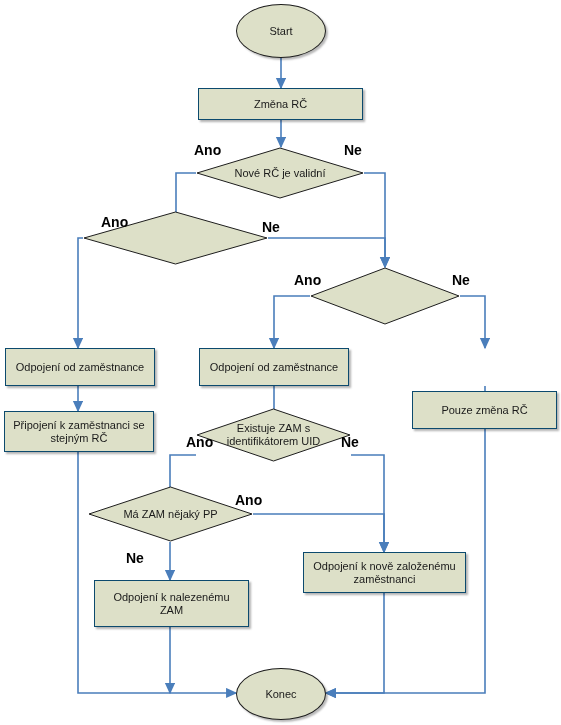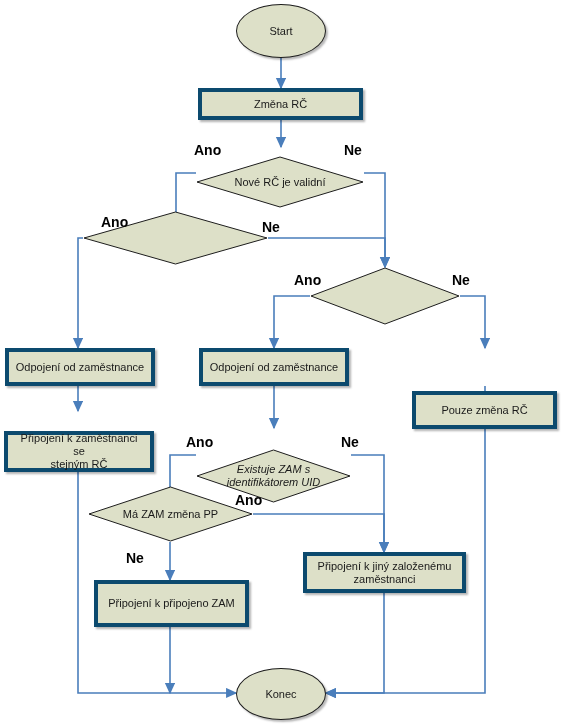--- a/index.html
+++ b/index.html
@@ -40,21 +40,21 @@
   }
   .node .lbl {
     position: relative;
     z-index: 4;
     padding: 0 6px;
     white-space: pre-line;
   }
   
   .proc {
     background: #dde0c8;
-    border: 4px solid #0c4a6e;
+    border: 1px solid #0c4a6e;
     box-shadow: 2px 2px 2px rgba(0,0,0,0.30);
   }
   
   .term {
     background: #dde0c8;
     border: 1px solid #1d1d1d;
     border-radius: 50%;
     box-shadow: 2px 2px 2px rgba(0,0,0,0.28);
   }
   
@@ -112,21 +112,21 @@
       </g>
   </svg>
 
   <div id="node-layer">
       <div class="node term" style="left: 236px; top: 4px; width: 90px; height: 54px;">
         <span class="lbl">Start</span>
       </div>
       <div class="node proc" style="left: 198px; top: 88px; width: 165px; height: 32px;">
         <span class="lbl">Změna RČ</span>
       </div>
-      <div class="node dec" style="left: 196px; top: 156px; width: 168px; height: 52px; justify-content: center;">
+      <div class="node dec" style="left: 196px; top: 147px; width: 168px; height: 52px; justify-content: center;">
         <svg class="dshape" viewBox="0 0 168 52" preserveAspectRatio="none">
           <polygon points="84,1 167,26 84,51 1,26" fill="#dde0c8" stroke="#1d1d1d" stroke-width="1"></polygon>
         </svg>
         <span class="lbl">Nové RČ je validní</span>
       </div>
       <div class="node dec" style="left: 83px; top: 211px; width: 185px; height: 54px;">
         <svg class="dshape" viewBox="0 0 185 54" preserveAspectRatio="none">
           <polygon points="92.5,1 184,27 92.5,53 1,27" fill="#dde0c8" stroke="#1d1d1d" stroke-width="1"></polygon>
         </svg>
       </div>
@@ -137,43 +137,43 @@
       </div>
       <div class="node proc" style="left: 5px; top: 348px; width: 150px; height: 38px;">
         <span class="lbl">Odpojení od zaměstnance</span>
       </div>
       <div class="node proc" style="left: 199px; top: 348px; width: 150px; height: 38px;">
         <span class="lbl">Odpojení od zaměstnance</span>
       </div>
       <div class="node proc" style="left: 412px; top: 348px; width: 145px; height: 38px; margin-top: 43px;">
         <span class="lbl">Pouze změna RČ</span>
       </div>
-      <div class="node proc" style="left: 4px; top: 411px; width: 150px; height: 41px; margin-top: 20px;">
+      <div class="node proc" style="left: 4px; top: 411px; width: 150px; height: 41px;">
         <span class="lbl">Připojení k zaměstnanci se
 stejným RČ</span>
       </div>
-      <div class="node dec" style="left: 196px; top: 449px; width: 155px; height: 54px; font-style: italic;">
+      <div class="node dec" style="left: 196px; top: 408px; width: 155px; height: 54px;">
         <svg class="dshape" viewBox="0 0 155 54" preserveAspectRatio="none">
           <polygon points="77.5,1 154,27 77.5,53 1,27" fill="#dde0c8" stroke="#1d1d1d" stroke-width="1"></polygon>
         </svg>
         <span class="lbl">Existuje ZAM s
 identifikátorem UID</span>
       </div>
       <div class="node dec" style="left: 88px; top: 486px; width: 165px; height: 56px;">
         <svg class="dshape" viewBox="0 0 165 56" preserveAspectRatio="none">
           <polygon points="82.5,1 164,28 82.5,55 1,28" fill="#dde0c8" stroke="#1d1d1d" stroke-width="1"></polygon>
         </svg>
-        <span class="lbl">Má ZAM změna PP</span>
+        <span class="lbl">Má ZAM nějaký PP</span>
       </div>
       <div class="node proc" style="left: 303px; top: 552px; width: 163px; height: 41px;">
-        <span class="lbl">Připojení k jiný založenému
+        <span class="lbl">Odpojení k nově založenému
 zaměstnanci</span>
       </div>
       <div class="node proc" style="left: 94px; top: 580px; width: 155px; height: 47px;">
-        <span class="lbl">Připojení k připojeno ZAM</span>
+        <span class="lbl">Odpojení k nalezenému ZAM</span>
       </div>
       <div class="node term" style="left: 236px; top: 668px; width: 90px; height: 52px;">
         <span class="lbl">Konec</span>
       </div>
     </div>
   <div id="branch-layer">
       <span class="branch-label" style="left: 194px; top: 142px;">Ano</span>
       <span class="branch-label" style="left: 344px; top: 142px;">Ne</span>
       <span class="branch-label" style="left: 101px; top: 214px;">Ano</span>
       <span class="branch-label" style="left: 262px; top: 219px;">Ne</span>

